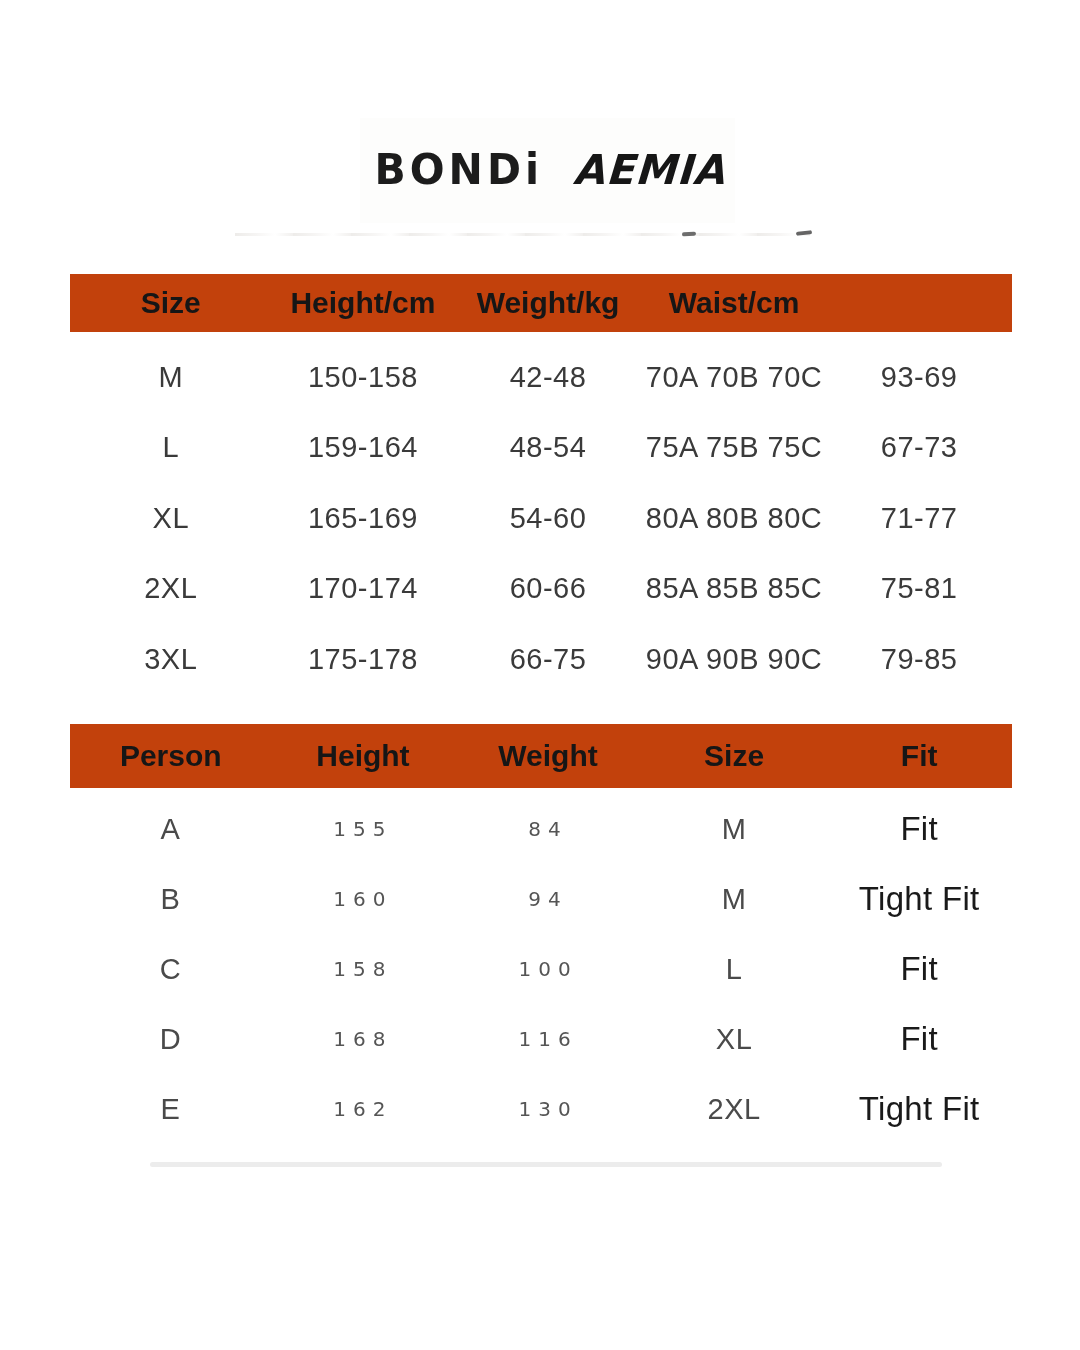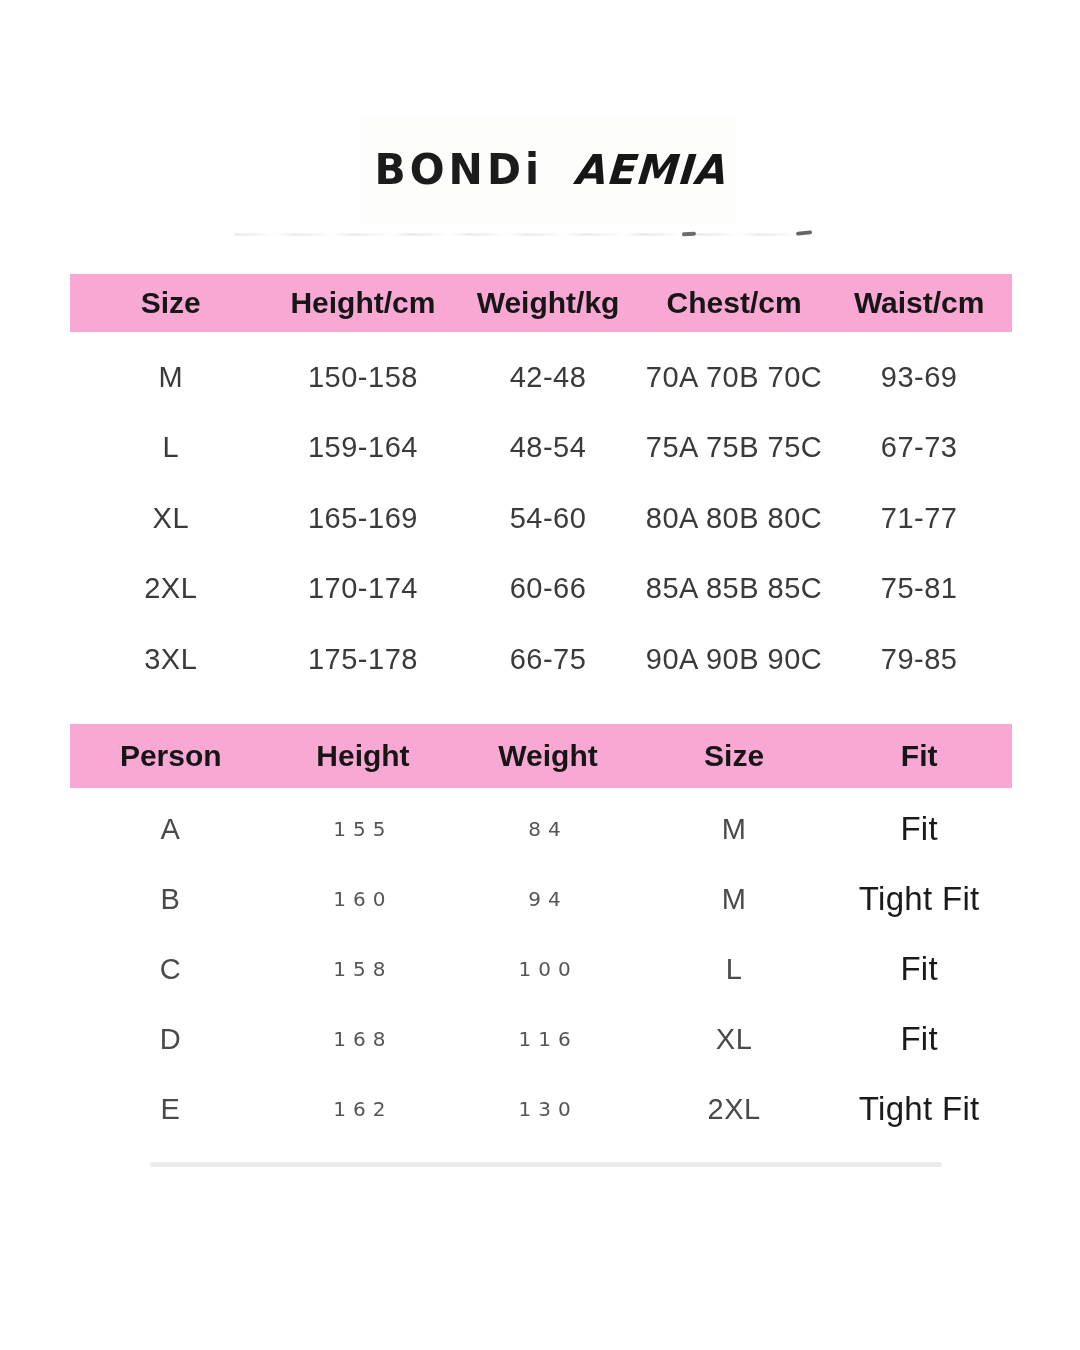--- a/index.html
+++ b/index.html
@@ -54,21 +54,21 @@
     width: 16px; height: 4px; background: #3f3f3f;
     border-radius: 2px; transform: rotate(-6deg); opacity: .8;
   }
 
   
   .tbl { position: absolute; left: 70px; width: 942px; }
   .thead {
     display: grid;
     grid-template-columns: 21.4% 19.4% 19.9% 19.6% 19.7%;
     height: 58px; align-items: center;
-    background: #f9a8d4;
+    background: #c2410c;
   }
   .thead .hcell {
     text-align: center;
     font-size: 30px; font-weight: 700;
     color: #161616; letter-spacing: 0px;
   }
   .tbody { display: block; }
   .trow {
     display: grid;
     grid-template-columns: 21.4% 19.4% 19.9% 19.6% 19.7%;
@@ -122,21 +122,20 @@
 
   <div class="artifact-streak"></div>
   <div class="artifact-dot-1"></div>
   <div class="artifact-dot-2"></div>
 
   <section class="tbl size-table">
     <div class="thead">
       <span class="hcell">Size</span>
       <span class="hcell">Height/cm</span>
       <span class="hcell">Weight/kg</span>
-      <span class="hcell">Chest/cm</span>
       <span class="hcell">Waist/cm</span>
     </div>
     <div class="tbody">
       <div class="trow">
         <span class="cell">M</span>
         <span class="cell">150-158</span>
         <span class="cell">42-48</span>
         <span class="cell">70A 70B 70C</span>
         <span class="cell">93-69</span>
       </div>

